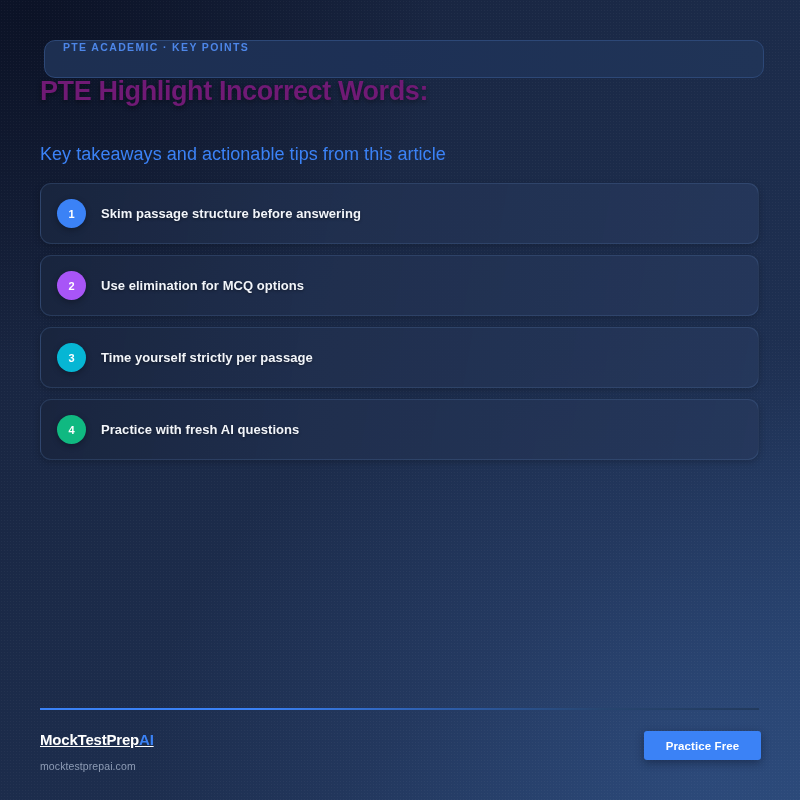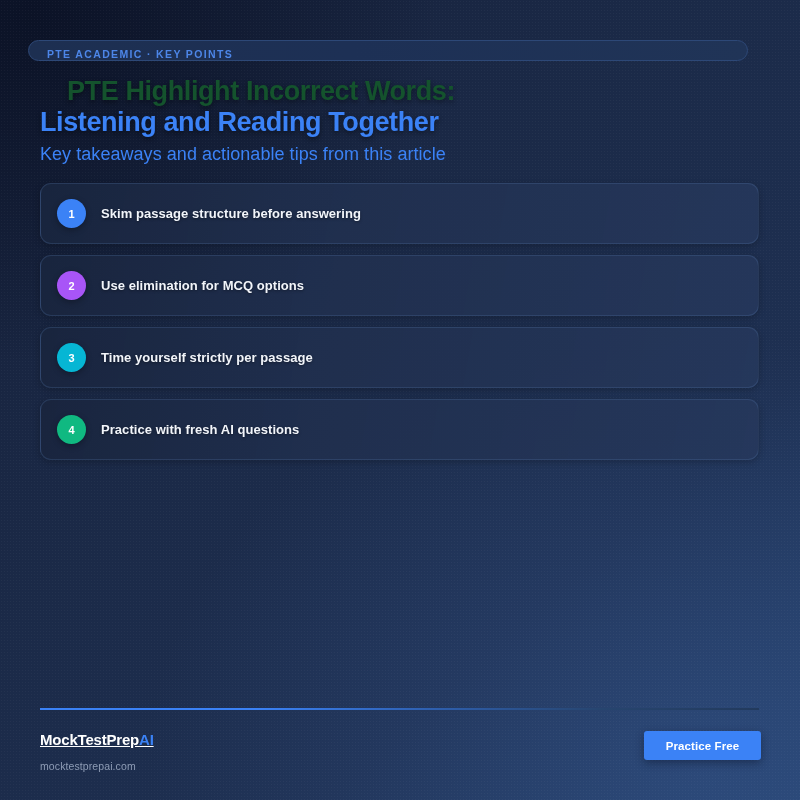--- a/index.html
+++ b/index.html
@@ -24,45 +24,45 @@
     background-image:radial-gradient(rgba(255,255,255,0.035) 0.5px, transparent 0.6px);
     background-size:3px 3px;
     pointer-events:none;
     z-index:0;
   }
 
   .page { position:relative; z-index:1; width:800px; height:800px; padding:0 40px; }
 
   
   .badge-pill {
-    position:absolute; left:28px; top:40px;
-    width:720px; height:21px;
+    position:absolute; left:44px; top:40px;
+    width:720px; height:38px;
     border:1px solid #2d4877;
     border-radius:11px;
     background:linear-gradient(90deg, #1d2f51 0%, #1d3055 45%, #203457 100%);
-    display:flex; align-items:flex-end;
+    display:flex; align-items:flex-start;
     padding-left:18px;
   }
   .badge-text {
     font-size:10.5px; font-weight:bold;
     letter-spacing:1.35px;
     color:#4d86e8;
     white-space:nowrap;
   }
 
   
   .headline { position:absolute; left:40px; top:76px; width:720px; }
   .headline .line {
     font-size:27px;
     font-weight:bold;
     letter-spacing:-0.4px;
     line-height:31px;
     text-shadow:0 2px 5px rgba(0,0,0,0.45);
   }
-  .line-1 { color:#14532d;margin-left:27px; }
+  .line-1 { color:#701a75; }
   .line-2 { color:#3b82f6; }
 
   .subtitle {
     position:absolute; left:40px; top:144px;
     font-size:18px;
     color:#3b82f6;
     letter-spacing:0.05px;
   }
 
   
@@ -131,21 +131,20 @@
 <div class="noise"></div>
 
 <div class="page">
 
   <div class="badge-pill">
     <span class="badge-text">PTE ACADEMIC · KEY POINTS</span>
   </div>
 
   <div class="headline">
     <div class="line line-1">PTE Highlight Incorrect Words:</div>
-    <div class="line line-2">Listening and Reading Together</div>
   </div>
 
   <div class="subtitle">Key takeaways and actionable tips from this article</div>
 
   <div class="points">
 
     <div class="point-card">
       <div class="point-num" style="background: rgb(59, 130, 246);">1</div>
       <div class="point-text">Skim passage structure before answering</div>
     </div>

